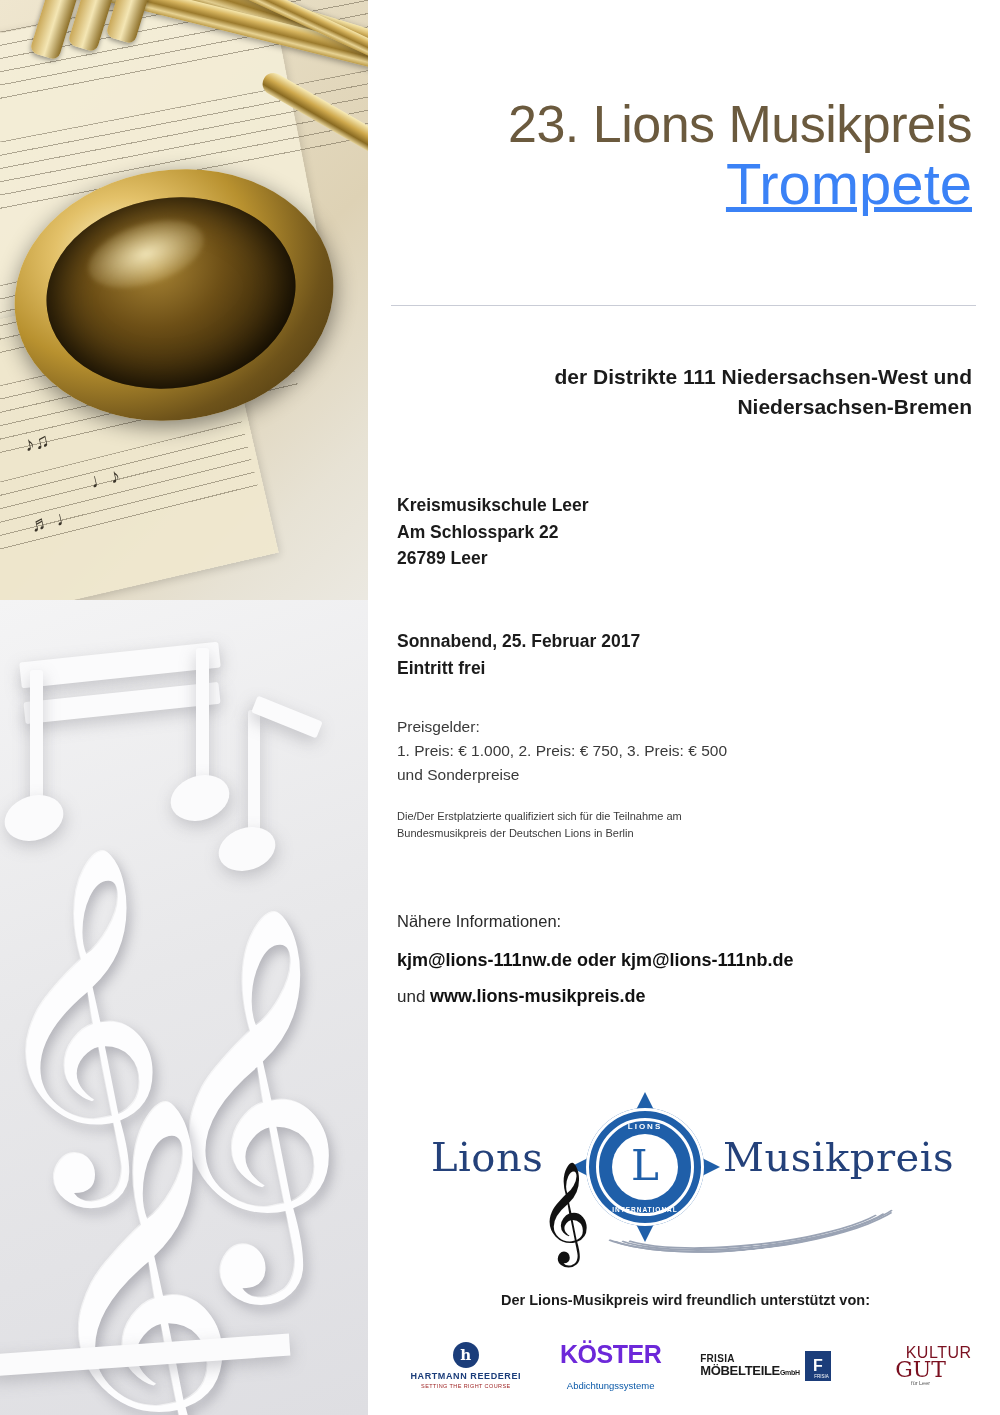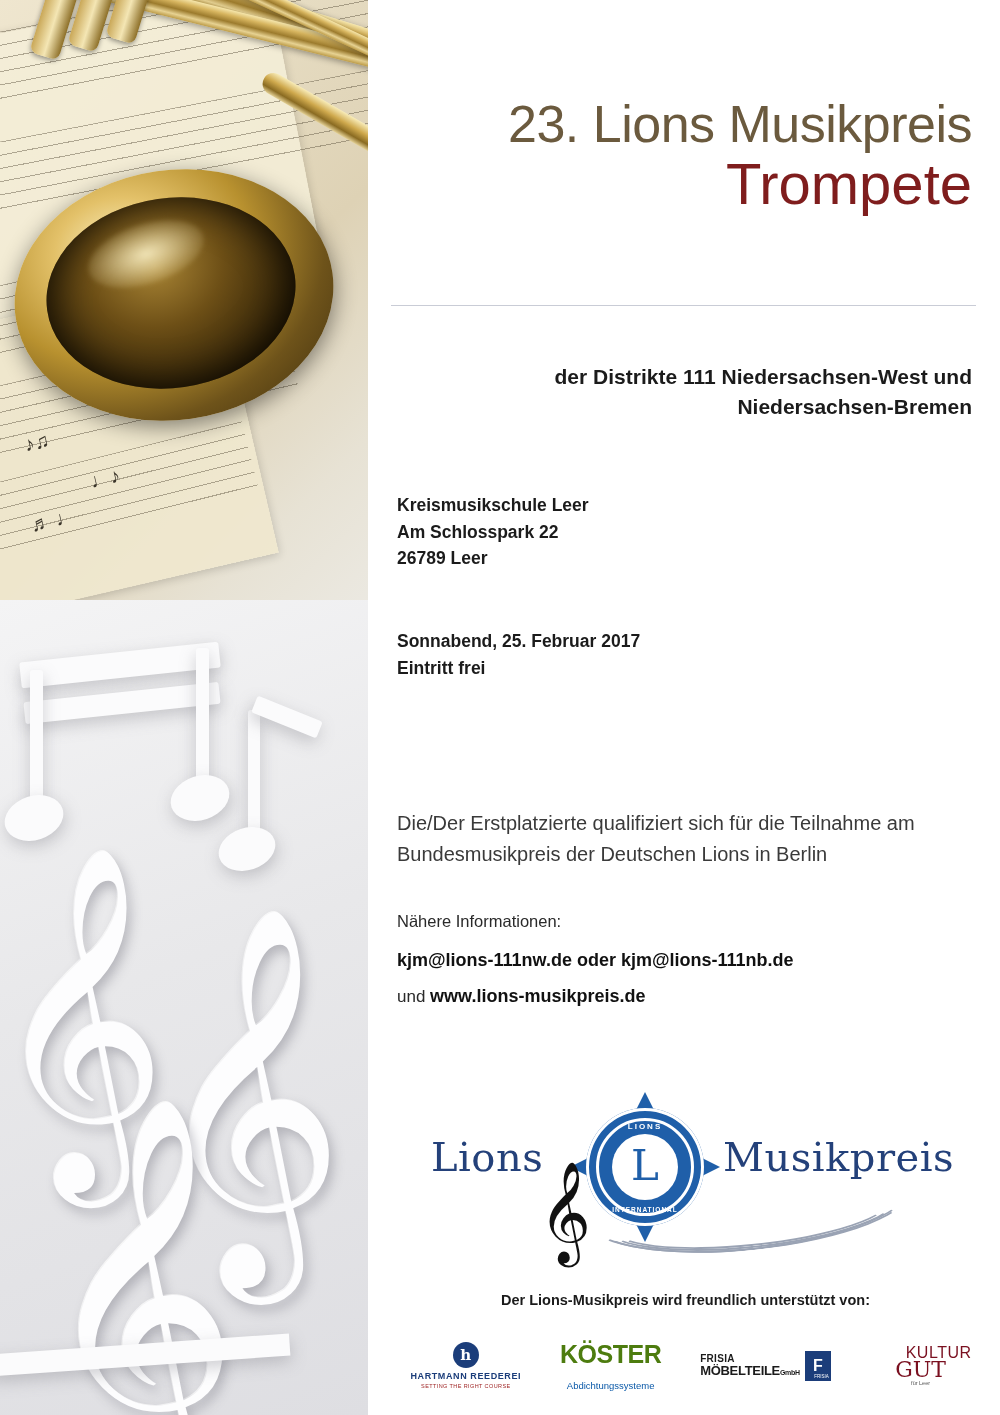--- a/index.html
+++ b/index.html
@@ -185,24 +185,25 @@
     font-size: 52px;
     font-weight: 400;
     color: #6b5a3e;
     letter-spacing: -0.5px;
     line-height: 1.08;
     white-space: nowrap;
   }
   .title-sub {
     font-size: 58px;
     font-weight: 300;
-    color: #7f1d1d;
+    color: #3b82f6;
     line-height: 1.05;
     margin-top: 2px;
     white-space: nowrap;
+    text-decoration: underline;
   }
   .rule {
     position: absolute;
     left: 20px;
     top: 305px;
     width: 585px;
     height: 1px;
     background: #c9ccd6;
   }
 
@@ -238,21 +239,21 @@
   }
   .prizes {
     top: 715px;
     font-size: 15.5px;
     font-weight: normal;
     color: #3a3a3a;
     line-height: 1.56;
   }
   .qualify {
     top: 808px;
-    font-size: 20px;
+    font-size: 11px;
     color: #3a3a3a;
     line-height: 1.56;
   }
   .info-head {
     top: 912px;
     font-size: 16.5px;
     color: #2a2a2a;
   }
   .info-mail {
     top: 950px;
@@ -387,21 +388,21 @@
     width: 26px; height: 26px; border-radius: 50%;
     background: #1b3d7a; margin: 0 auto 4px auto;
     color:#fff; font-size: 15px; font-weight:bold;
     display:flex; align-items:center; justify-content:center;
     font-family: "DejaVu Serif", serif;
   }
   .sp-hartmann .n1 { font-size: 9px; font-weight: bold; color: #1b3d7a; letter-spacing: .6px; }
   .sp-hartmann .n2 { font-size: 5.5px; color: #9b1c1c; letter-spacing: .4px; margin-top: 2px; }
 
   .sp-koester .n1 {
-    font-size: 25px; font-weight: bold; color: #4d7c0f; letter-spacing: -0.5px;
+    font-size: 25px; font-weight: bold; color: #6d28d9; letter-spacing: -0.5px;
     font-family: "Liberation Sans", sans-serif;
   }
   .sp-koester .n2 { font-size: 9.5px; color: #0a59a8; margin-top: 13px; }
 
   .sp-frisia { display: flex; align-items: center; gap: 5px; }
   .sp-frisia .txt { text-align: left; }
   .sp-frisia .n1 { font-size: 10px; font-weight: bold; color: #1b1b1b; letter-spacing: .3px; }
   .sp-frisia .n2 { font-size: 13px; font-weight: bold; color: #1b1b1b; letter-spacing: -0.3px; }
   .sp-frisia .n2 small { font-size: 7px; font-weight: bold; }
   .sp-frisia .box {
@@ -495,20 +496,25 @@
       <div>Kreismusikschule Leer</div>
       <div>Am Schlosspark 22</div>
       <div>26789 Leer</div>
     </div>
 
     <div class="block date">
       <div>Sonnabend, 25. Februar 2017</div>
       <div>Eintritt frei</div>
     </div>
 
+    <div class="block prizes">
+      <div>Preisgelder:</div>
+      <div>1. Preis: € 1.000, 2. Preis: € 750, 3. Preis: € 500</div>
+      <div>und Sonderpreise</div>
+    </div>
 
     <div class="block qualify">
       <div>Die/Der Erstplatzierte qualifiziert sich für die Teilnahme am</div>
       <div>Bundesmusikpreis der Deutschen Lions in Berlin</div>
     </div>
 
     <div class="block info-head">Nähere Informationen:</div>
     <div class="block info-mail">kjm@lions-111nw.de oder kjm@lions-111nb.de</div>
     <div class="block info-web">
       <span>und </span><b>www.lions-musikpreis.de</b>

